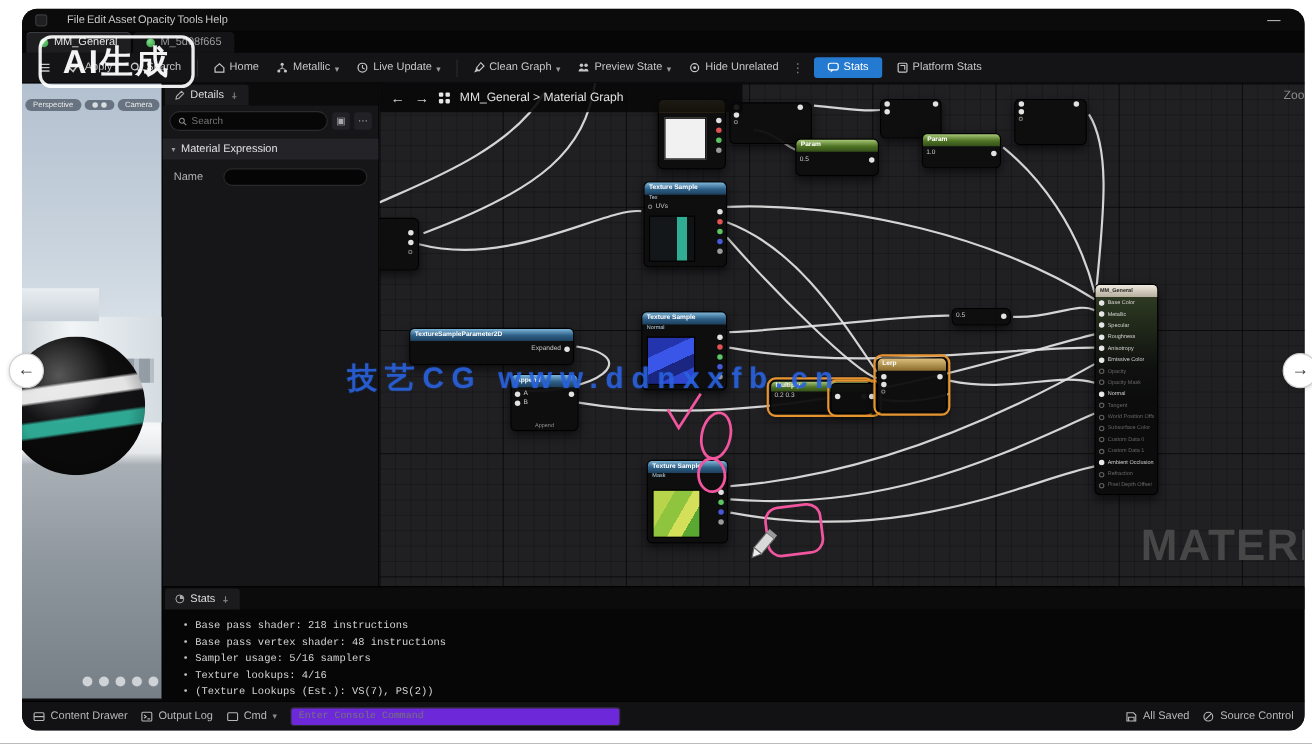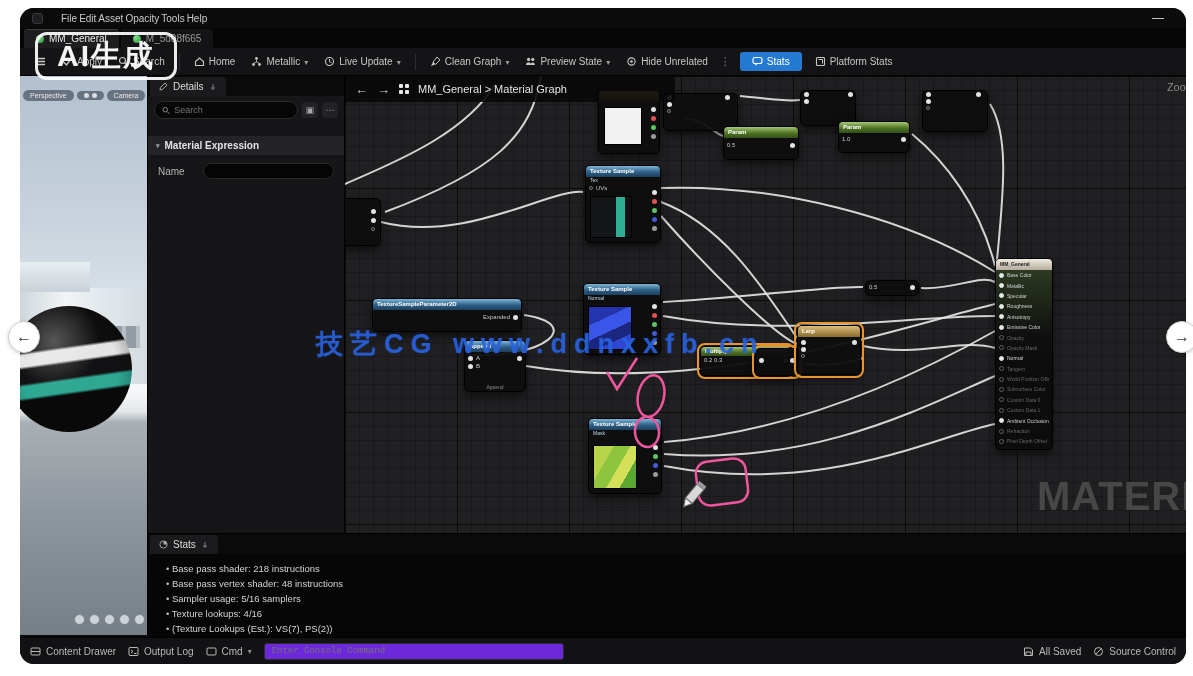--- a/index.html
+++ b/index.html
@@ -53,21 +53,21 @@
 
   
   .details { position:absolute; left:128px; top:68px; width:197px; height:457px; background:#161618; border-right:1px solid #000; }
   .ptabs { height:20px; background:#0b0b0c; display:flex; }
   .ptab { display:flex; align-items:center; gap:5px; padding:0 9px; background:#1b1b1e; color:#dcdcdc; font-size:10px; border-radius:3px 3px 0 0; margin:1px 0 0 2px; cursor:pointer; }
   .ptab svg { opacity:.8; }
   .searchrow { display:flex; align-items:center; gap:4px; padding:5px 6px; }
   .searchbox { flex:1; display:flex; align-items:center; gap:4px; height:18px; background:#070708; border:1px solid #2b2b2e; border-radius:9px; padding:0 7px; }
   .searchbox input { background:transparent; border:none; outline:none; color:#cfcfcf; font-size:9px; width:100%; font-family:"Liberation Sans",sans-serif; }
   .mini-icon-btn { width:16px; height:16px; border-radius:3px; background:#222226; color:#a9a9a9; font-size:9px; display:flex; align-items:center; justify-content:center; cursor:pointer; }
-  .section-hdr { margin-top:12px; height:19px; background:#242428; display:flex; align-items:center; gap:5px; padding:0 8px; font-size:10px; font-weight:bold; color:#e2e2e2; }
+  .section-hdr { margin-top:2px; height:19px; background:#242428; display:flex; align-items:center; gap:5px; padding:0 8px; font-size:10px; font-weight:normal; color:#e2e2e2; }
   .section-hdr .tri { font-size:7px; color:#9a9a9a; }
   .fieldrow { display:flex; align-items:center; padding:8px 10px; gap:8px; }
   .fieldrow label { font-size:10px; color:#b3b3b3; width:58px; }
   .fieldrow input { flex:1; height:16px; background:#050506; border:1px solid #2a2a2d; border-radius:8px; color:#ddd; font-size:9px; padding:0 6px; outline:none; }
 
   
   .graph { position:absolute; left:325px; top:68px; right:0; height:457px; overflow:hidden;
     background-color:#202023;
     background-image:
       linear-gradient(rgba(0,0,0,.55) 1px, transparent 1px),
@@ -108,21 +108,21 @@
   .rrow { display:flex; align-items:center; gap:3px; height:10.4px; padding:0 3px; font-size:5px; color:#666; }
   .rrow .rpin { width:5px; height:5px; border-radius:50%; border:1px solid #5f5f5f; background:transparent; flex:0 0 auto; }
   .rrow.on { color:#d2d2d2; }
   .rrow.on .rpin { background:#e8e8e8; border-color:#e8e8e8; }
   #node-result { background:linear-gradient(180deg, rgba(96,128,66,.45), rgba(30,40,24,.15) 40%, rgba(0,0,0,0) 55%), #0c0c0d; }
 
   
   .statsdock { position:absolute; left:128px; top:525px; right:0; bottom:27px; background:#060607; border-top:1px solid #000; }
   .statsdock .ptabs { background:#0b0b0c; }
   .stats-list { list-style:none; padding:9px 6px 0 18px; }
-  .stats-list li { font-family:Liberation Sans, sans-serif; font-size:9.5px; color:#d4d4d4; margin-bottom:4px; white-space:nowrap; }
+  .stats-list li { font-family:Liberation Mono, monospace; font-size:9.5px; color:#d4d4d4; margin-bottom:4px; white-space:nowrap; }
   .stats-list li::before { content:"•  "; color:#bdbdbd; }
 
   
   .statusbar { position:absolute; left:0; right:0; bottom:0; height:27px; background:#121214; border-top:1px solid #000; display:flex; align-items:center; gap:12px; padding:0 10px; font-size:10px; color:#b8b8b8; }
   .sbitem { display:flex; align-items:center; gap:5px; cursor:pointer; white-space:nowrap; }
   .sbitem .caret { font-size:8px; color:#8a8a8a; }
   .console { width:300px; height:17px; background:#6d28d9; border:1px solid #2c2c2e; border-radius:3px; color:#cfcfcf; font-size:9px; padding:0 7px; outline:none; font-family:"Liberation Mono",monospace; }
   .sb-spacer { flex:1; }
 
   

